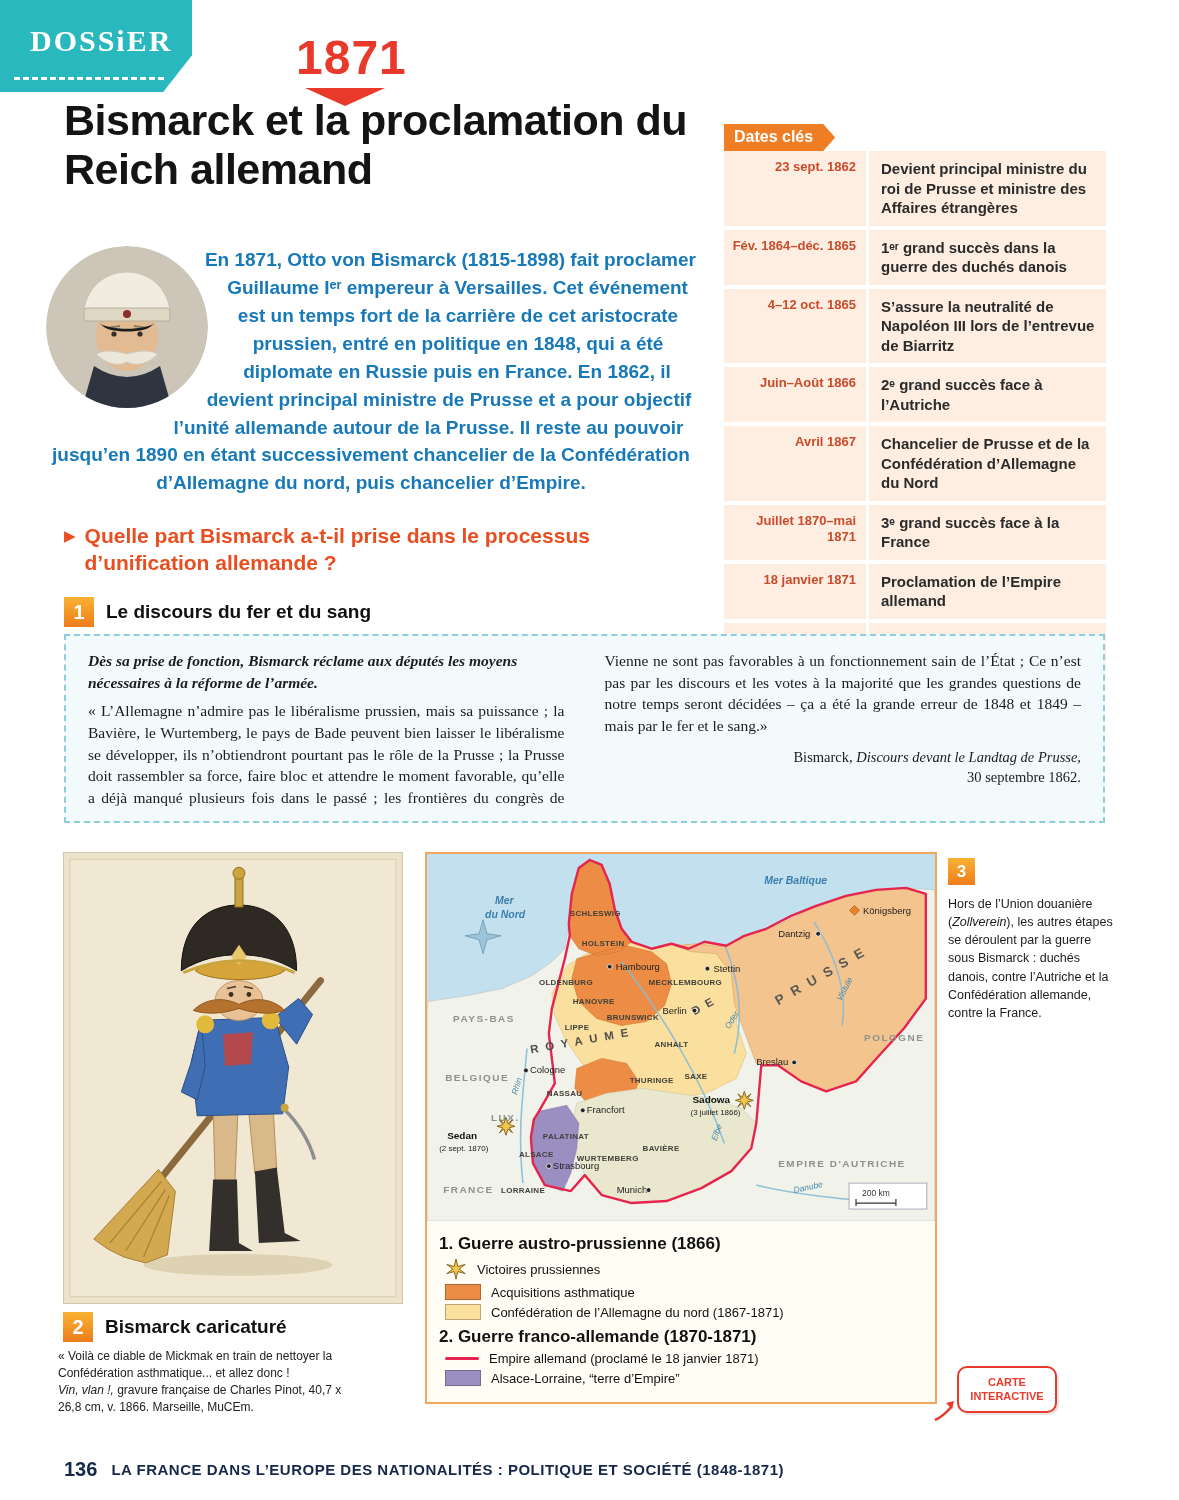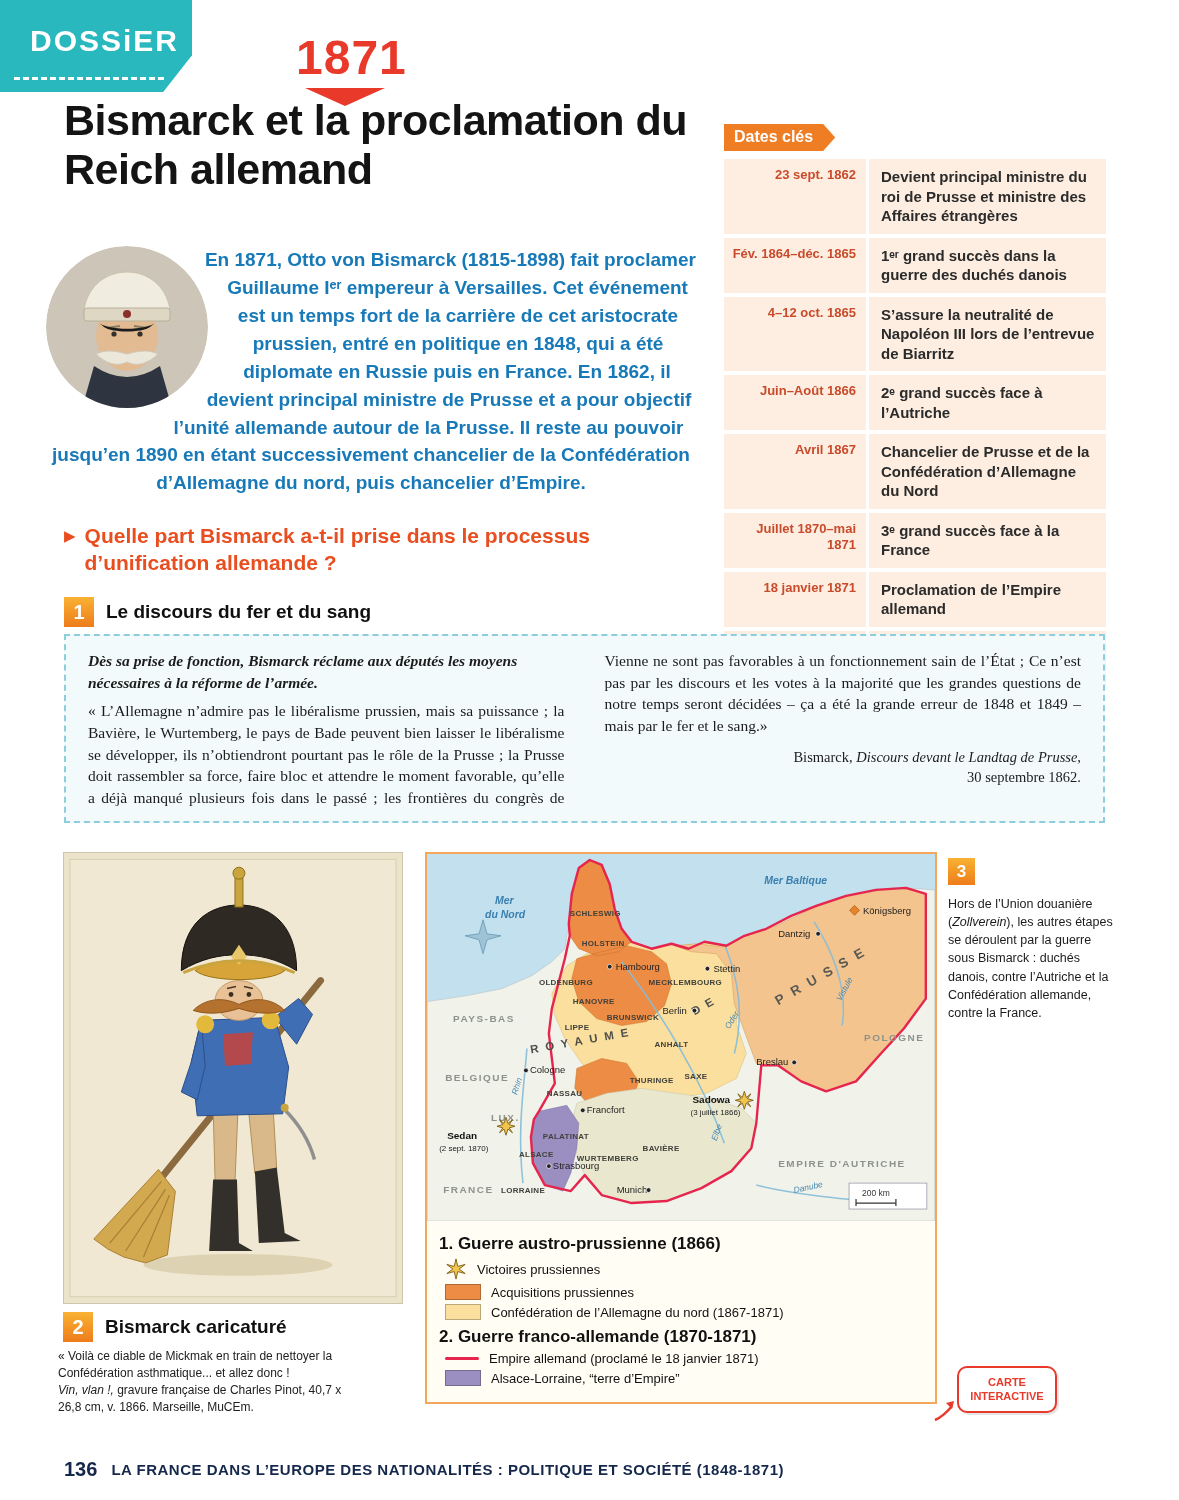--- a/index.html
+++ b/index.html
@@ -1,36 +1,36 @@
 <!DOCTYPE html>
 <html><head>
 <meta charset="utf-8">
 <style>
   html,body{margin:0;padding:0;background:#fff;}
   .page{position:relative;width:1179px;height:1500px;background:#fff;overflow:hidden;
         font-family:"Liberation Sans","DejaVu Sans",sans-serif;color:#1a1a1a;}
 
   
   .dossier-tab{position:absolute;left:0;top:0;width:192px;height:92px;background:#29b8bd;
-    clip-path:polygon(0 0,100% 0,100% 60%,85% 100%,0 100%);}
+    clip-path:polygon(0 0,100% 0,100% 60%,85% 100%,0 100%);font-family:Liberation Serif, serif;}
   .dossier-tab span{position:absolute;left:30px;top:24px;color:#fff;font-weight:bold;
     font-size:30px;letter-spacing:2px;}
   .dossier-tab::after{content:"";position:absolute;left:14px;width:150px;bottom:12px;
     border-top:3px dashed #fff;}
   .year{position:absolute;left:296px;top:30px;font-size:48px;font-weight:bold;color:#e8392a;letter-spacing:1px;}
   .year-arrow{position:absolute;left:305px;top:88px;width:80px;height:18px;background:#e8392a;
     clip-path:polygon(0 0,100% 0,50% 100%);}
   h1.title{position:absolute;left:64px;top:96px;width:660px;margin:0;font-size:43px;line-height:1.13;
     font-weight:bold;color:#141414;letter-spacing:-0.5px;}
 
   
   .dates-panel{position:absolute;left:724px;top:124px;width:382px;}
   .dates-header{display:inline-block;background:#ef7d23;color:#fff;font-weight:bold;font-size:16px;
     padding:4px 22px 5px 10px;clip-path:polygon(0 0,calc(100% - 12px) 0,100% 50%,calc(100% - 12px) 100%,0 100%);}
-  .dates-table{margin-top:8px;display:flex;flex-direction:column;gap:4px;}
+  .dates-table{margin-top:0;display:flex;flex-direction:column;gap:4px;}
   .dk-row{display:flex;background:#fdeee1;}
   .dk-date{width:126px;flex:none;text-align:right;padding:8px 10px 8px 6px;color:#c94b2b;
     font-weight:bold;font-size:13px;line-height:1.25;}
   .dk-desc{flex:1;padding:8px 10px 8px 12px;color:#2b2b2b;font-weight:bold;font-size:15px;
     line-height:1.3;border-left:3px solid #fff;}
   .dk-desc i{font-style:italic;}
 
   
   .intro{position:absolute;left:46px;top:242px;width:650px;}
   .portrait{float:left;width:162px;height:162px;border-radius:50%;overflow:hidden;
@@ -332,21 +332,21 @@
     <div class="map-legend">
         <div class="lg-title">1. Guerre austro-prussienne (1866)</div>
         <div class="lg-item">
           <svg class="lg-ico" viewBox="0 0 24 24">
             <path d="M12 1 L14 9.2 L22 7 L15.5 12 L22 17 L14 14.8 L12 23 L10 14.8 L2 17 L8.5 12 L2 7 L10 9.2 Z" fill="#f2c54f" stroke="#7a5c16" stroke-width="1"></path>
           </svg>
           <span class="lg-lb">Victoires prussiennes</span>
         </div>
         <div class="lg-item">
           <span class="lg-sw" style="background:#ed8c44"></span>
-          <span class="lg-lb">Acquisitions prussiennes</span>
+          <span class="lg-lb">Acquisitions asthmatique</span>
         </div>
         <div class="lg-item">
           <span class="lg-sw" style="background:#fbdf9e"></span>
           <span class="lg-lb">Confédération de l’Allemagne du nord (1867-1871)</span>
         </div>
         <div class="lg-title">2. Guerre franco-allemande (1870-1871)</div>
         <div class="lg-item">
           <span class="lg-ln" style="background:#e5254e"></span>
           <span class="lg-lb">Empire allemand (proclamé le 18 janvier 1871)</span>
         </div>

